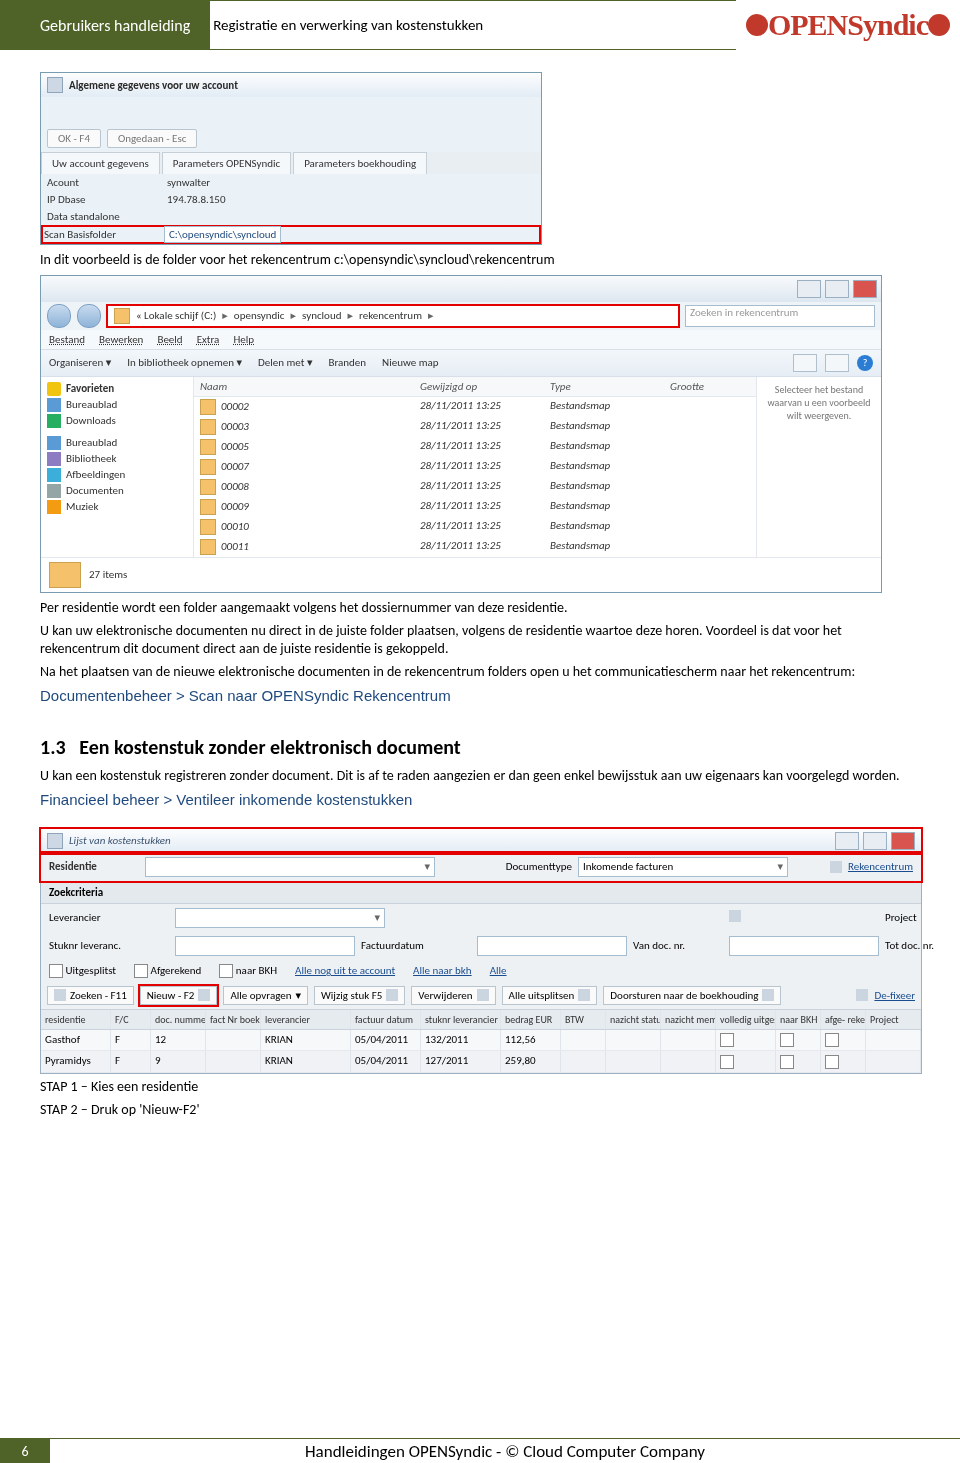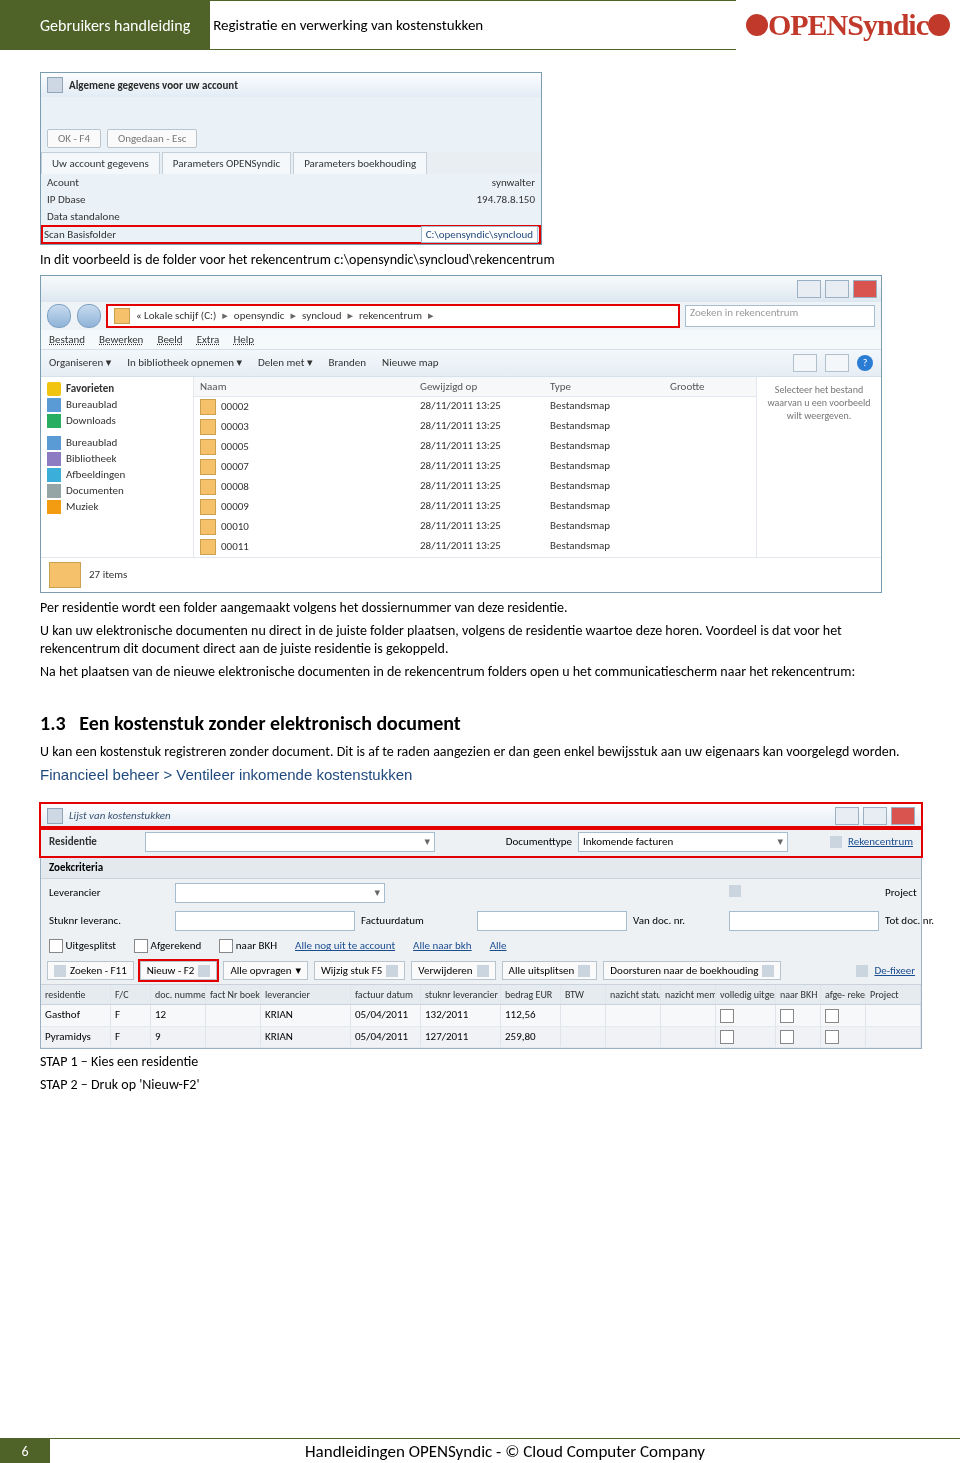--- a/index.html
+++ b/index.html
@@ -27,21 +27,21 @@
   
   .win {border:1px solid #7A9CB0; background:#EAF2F8; font-size:11px; color:#333; width:500px; margin-top:12px;}
   .win .title {background:linear-gradient(#fdfdfe,#e2ecf5); height:24px; display:flex; align-items:center; padding:0 6px; font-weight:bold; color:#2a2a2a;}
   .win .title .boxicon{width:14px;height:14px;background:#cdd8e4;border:1px solid #8fa4b8;margin-right:6px;}
   .win .btnrow {padding:4px 6px; display:flex; gap:6px;margin-top:28px;}
   .win .btn {background:#fafafa; border:1px solid #b8c4ce; border-radius:2px; padding:2px 10px; color:#777;}
   .win .tabs {display:flex; background:#e9eef3;}
   .win .tab {padding:4px 10px; background:#f5f8fb; border:1px solid #c4cfd8; border-bottom:none; margin-right:2px;}
   .win .kv {display:flex; padding:2px 6px;}
   .win .kv .k{width:120px; color:#333;}
-  .win .kv .v{flex:1; color:#333;text-align:right;}
+  .win .kv .v{flex:1; color:#333;}
   .win .hilite {border:2px solid #E30000; padding:1px;}
   .win .inputlook{background:#fff;border:1px solid #a6bdd0;padding:1px 4px;color:#1F497D;}
 
   
   .explorer {border:1px solid #7A9CB0; width:840px; margin-top:6px; background:#fff; font-size:11px; color:#333;}
   .ex-top {height:26px; background:linear-gradient(#f8fafc,#dde7f0); display:flex; align-items:center; justify-content:flex-end; padding:0 4px; gap:4px;}
   .winbtn{width:22px;height:16px;background:#e8edf3;border:1px solid #9bb0c2;}
   .winbtn.close{background:#D9534F;}
   .ex-addr {display:flex; align-items:center; height:28px; background:#eef3f8; padding:0 6px; gap:6px;}
   .navbtn{width:22px;height:22px;border-radius:11px;background:linear-gradient(#c8dbef,#8eb3d8);border:1px solid #7ea0c2;}
@@ -60,21 +60,21 @@
   .fav{display:flex; align-items:center; gap:5px; padding:1px 0;}
   .ico{width:14px;height:14px;display:inline-block;}
   .ico-star{background:#F1C40F;border-radius:2px;}
   .ico-desk{background:#5B9BD5;}
   .ico-down{background:#27AE60;}
   .ico-lib{background:#8E7CC3;}
   .ico-pic{background:#3BAFDA;}
   .ico-doc{background:#95A5A6;}
   .ico-mus{background:#F39C12;}
   .ico-fold{background:#F5C26B;border:1px solid #caa24f;}
-  .ex-main{flex:1;}
+  .ex-main{flex:1;font-style:italic;}
   .ex-hdr{display:flex; background:#f6f8fa; border-bottom:1px solid #e2e8ee; padding:3px 6px; color:#555;}
   .ex-hdr div:nth-child(1){width:220px;}
   .ex-hdr div:nth-child(2){width:130px;}
   .ex-hdr div:nth-child(3){width:120px;}
   .ex-hdr div:nth-child(4){width:80px;}
   .ex-row{display:flex; padding:2px 6px;}
   .ex-row div:nth-child(1){width:220px; display:flex; align-items:center; gap:5px;}
   .ex-row div:nth-child(2){width:130px;}
   .ex-row div:nth-child(3){width:120px;}
   .ex-row div:nth-child(4){width:80px;}
@@ -330,20 +330,21 @@
       </div>
       <div class="ex-status">
         <div class="bigfold"></div>
         <span data-bind="explorer.status">27 items</span>
       </div>
     </div>
 
     <p class="body" data-bind="para2">Per residentie wordt een folder aangemaakt volgens het dossiernummer van deze residentie.</p>
     <p class="body" data-bind="para3">U kan uw elektronische documenten nu  direct in de juiste folder plaatsen, volgens de residentie waartoe deze horen. Voordeel is dat voor het rekencentrum dit document direct aan de juiste residentie is gekoppeld.</p>
     <p class="body" data-bind="para4">Na het plaatsen van de nieuwe elektronische documenten in de rekencentrum folders open u het communicatiescherm naar het rekencentrum:</p>
+    <p class="body navpath" data-bind="navpath1">Documentenbeheer &gt; Scan naar OPENSyndic Rekencentrum</p>
 
     <h3 class="section">
       <span data-bind="section13_no">1.3</span>&nbsp;&nbsp;
       <span data-bind="section13_t">Een kostenstuk zonder elektronisch document</span>
     </h3>
     <p class="body" data-bind="para5">U kan een kostenstuk registreren zonder document. Dit is af te raden aangezien er dan geen enkel bewijsstuk aan uw eigenaars kan voorgelegd worden.</p>
     <p class="body navpath" data-bind="navpath2">Financieel beheer &gt; Ventileer inkomende kostenstukken</p>
 
     <div class="app">
       <div class="app-top redbox">

